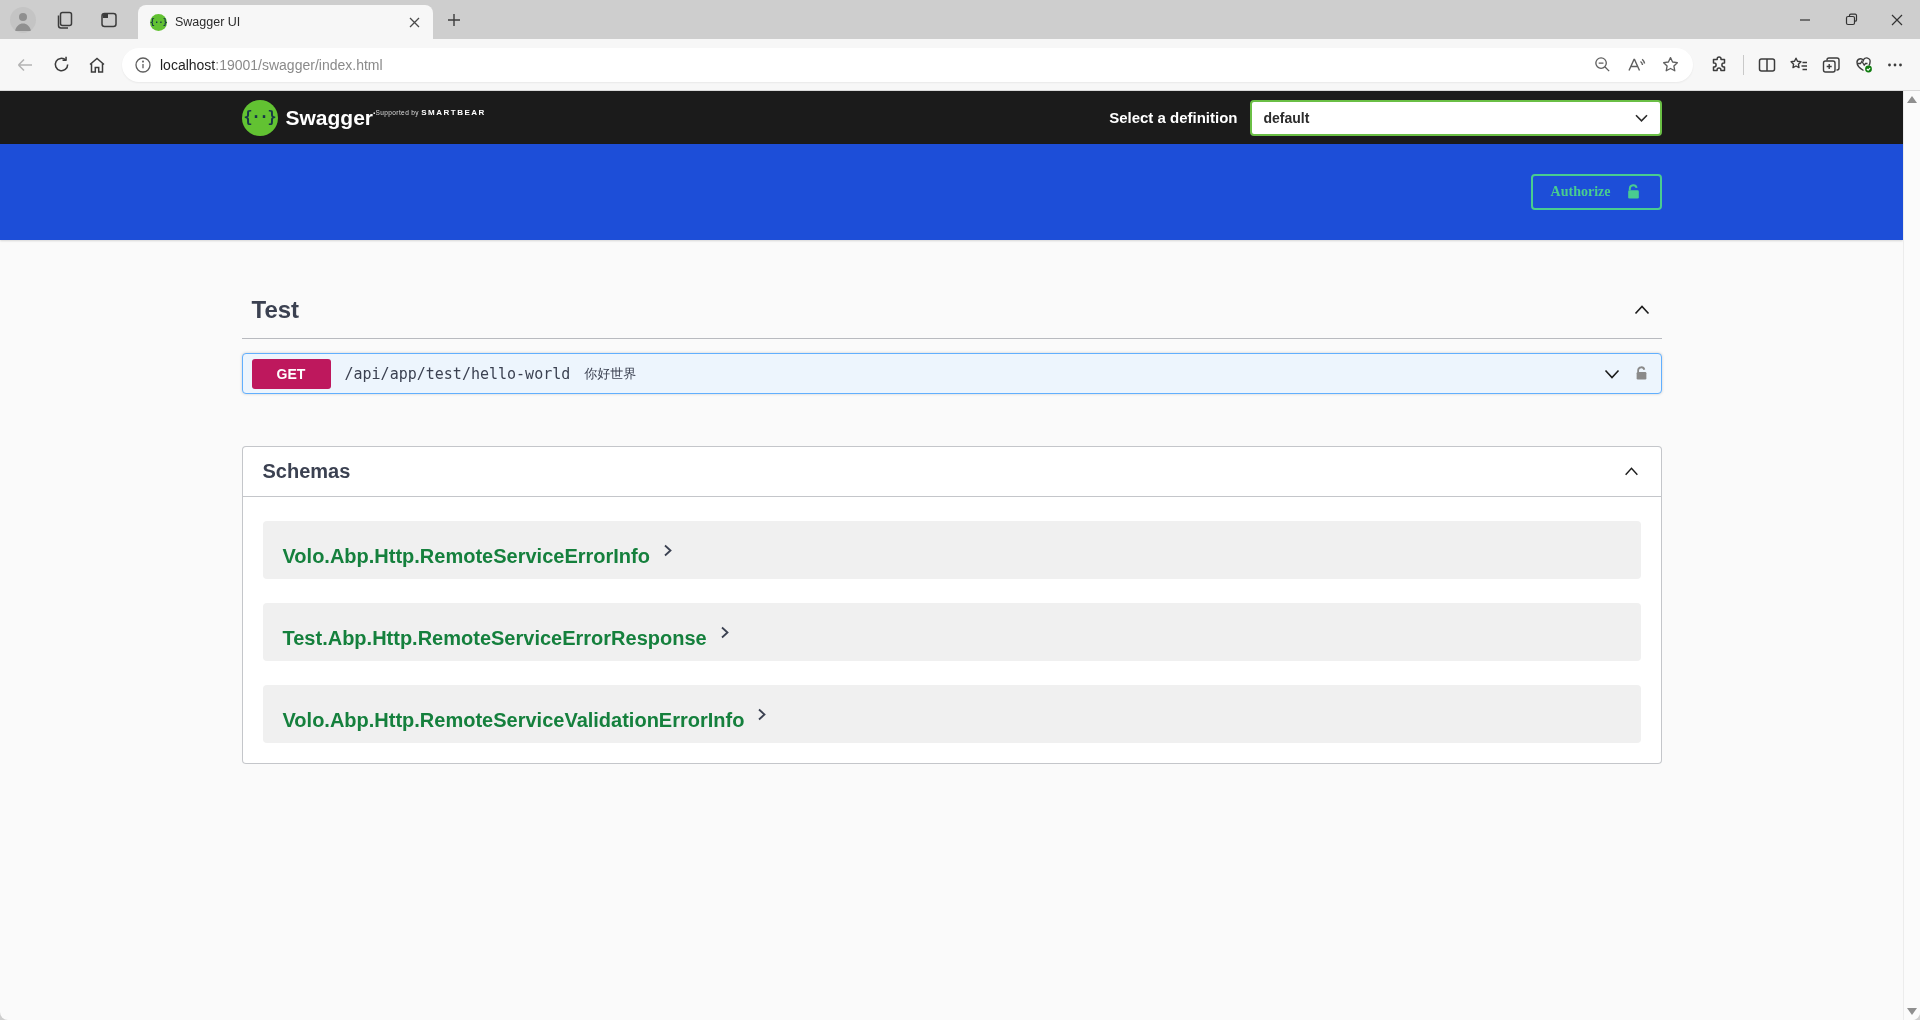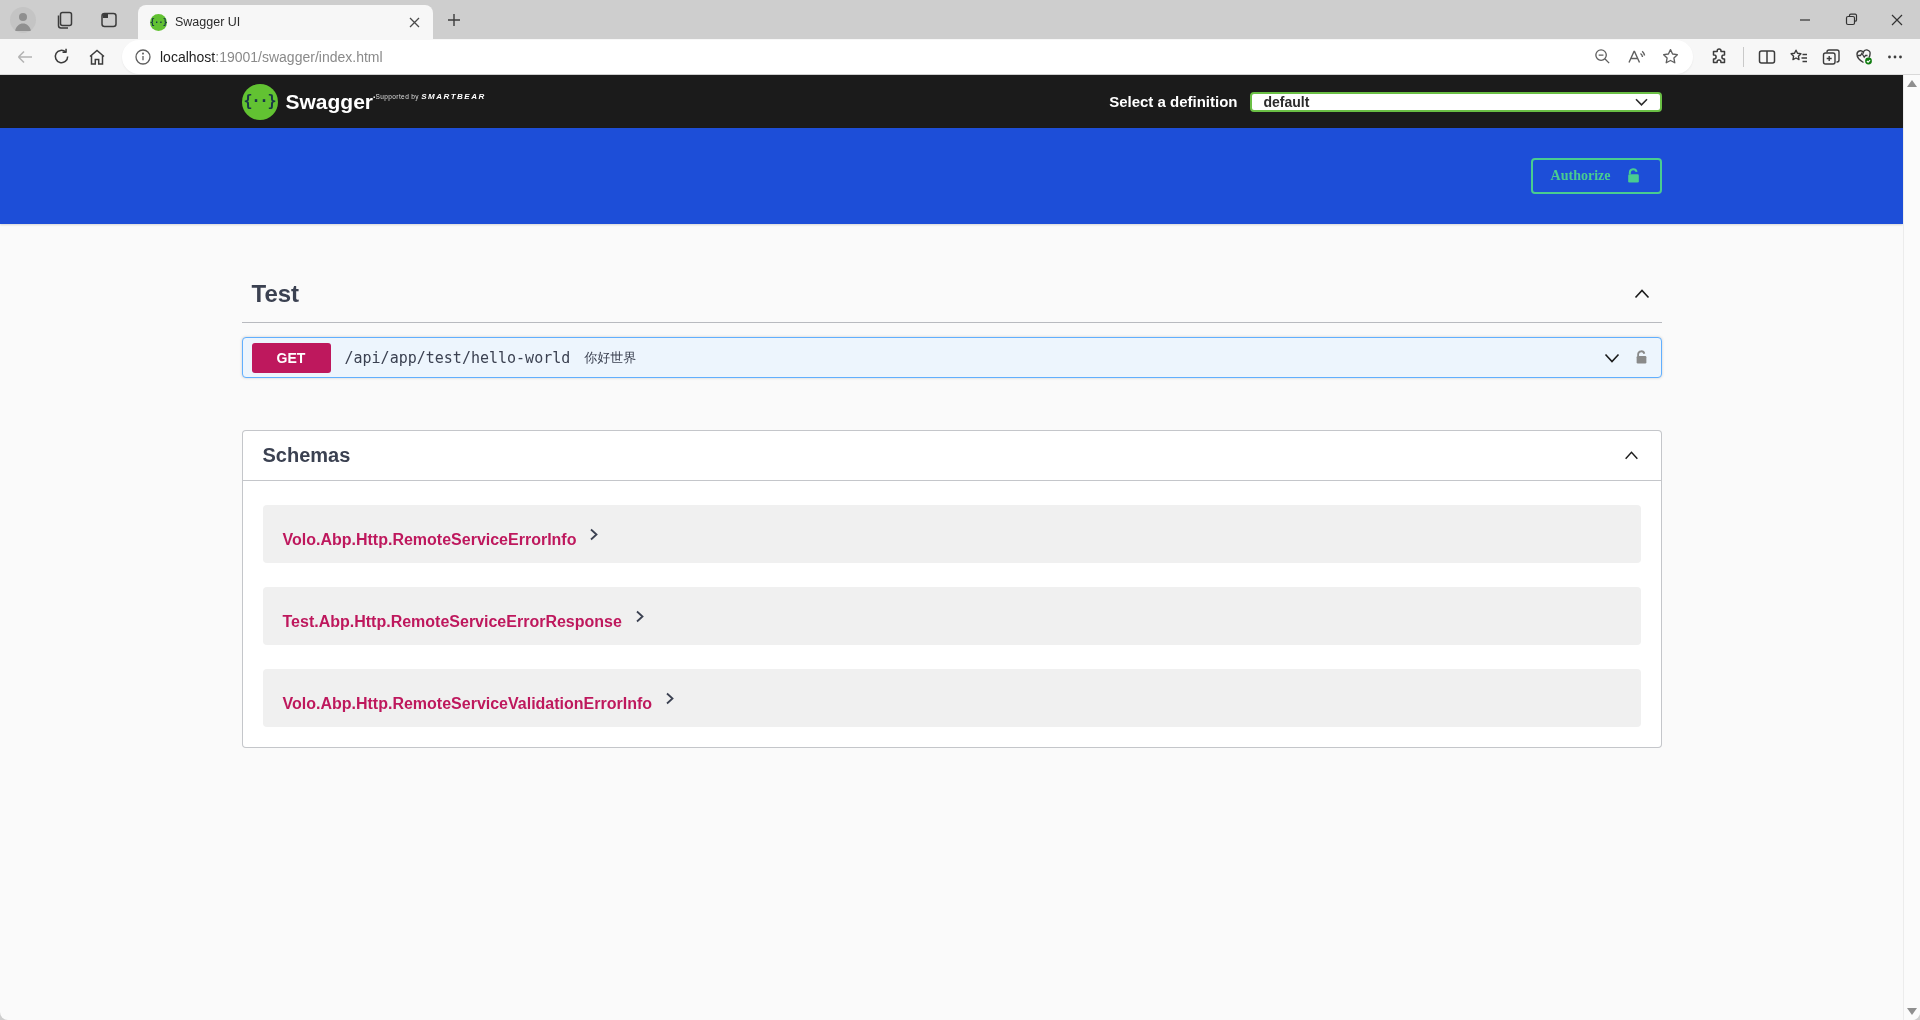--- a/index.html
+++ b/index.html
@@ -23,21 +23,21 @@
   }
   .tab-title { flex:1; font-size:12.5px; color:#2b2b2b; white-space:nowrap; overflow:hidden; }
   .favicon { width:17px; height:17px; border-radius:50%; background:#62c232; display:flex; align-items:center; justify-content:center; flex:0 0 auto; }
   .favicon span { font-size:8px; font-weight:bold; color:#173647; letter-spacing:-0.5px; font-family:"DejaVu Sans Mono", monospace; }
   .tab-close { width:22px; height:22px; display:flex; align-items:center; justify-content:center; border-radius:4px; cursor:pointer; }
   .newtab { width:30px; height:30px; margin-left:6px; display:flex; align-items:center; justify-content:center; border-radius:6px; cursor:pointer; }
   .win-controls { position:absolute; right:0; top:0; height:39px; display:flex; }
   .win-btn { width:46px; height:39px; display:flex; align-items:center; justify-content:center; cursor:pointer; }
 
   
-  .toolbar { height:36px; background:#f7f7f7; border-bottom:1px solid #d9d9d9; display:flex; align-items:center; padding:12px 10px; gap:4px; flex:0 0 auto; }
+  .toolbar { height:52px; background:#f7f7f7; border-bottom:1px solid #d9d9d9; display:flex; align-items:center; padding:12px 10px; gap:4px; flex:0 0 auto; }
   .nav-group { display:flex; align-items:center; gap:6px; margin-right:6px; }
   .addressbar {
     flex:1; height:34px; background:#ffffff; border-radius:17px; display:flex; align-items:center;
     padding:0 8px 0 12px; gap:8px; box-shadow:0 1px 2px rgba(0,0,0,.06);
   }
   .url-text { flex:1; font-size:14px; color:#1f1f1f; white-space:nowrap; overflow:hidden; }
   .url-text .muted { color:#8a8a8a; }
   .addr-icons { display:flex; align-items:center; gap:4px; }
   .tool-right { display:flex; align-items:center; gap:2px; margin-left:8px; }
   .vdivider { width:1px; height:20px; background:#c9c9c9; margin:0 6px; }
@@ -54,25 +54,25 @@
   
   .sw-topbar { background:#1b1b1b; height:53px; display:flex; align-items:center; }
   .sw-topbar .wrapper { width:100%; display:flex; align-items:center; justify-content:space-between; }
   .sw-logo { display:flex; align-items:center; gap:8px; cursor:pointer; }
   .sw-logo-circle { width:36px; height:36px; border-radius:50%; background:#62c232; display:flex; align-items:center; justify-content:center; }
   .sw-logo-circle span { color:#173647; font-weight:bold; font-size:15px; font-family:"DejaVu Sans Mono", monospace; letter-spacing:-1px; margin-top:-2px; }
   .sw-logo-textcol { display:flex; flex-direction:row; line-height:1; }
   .sw-logo-name { color:#ffffff; font-size:21px; font-weight:bold; }
   .sw-logo-name i { font-style:normal; font-size:9px; vertical-align:top; }
   .sw-logo-sub { margin-top:2px; color:#dfdfdf; font-size:6.5px; letter-spacing:.4px; }
-  .sw-logo-sub b { font-size:8px; letter-spacing:1.5px; color:#ffffff;font-style:italic; }
+  .sw-logo-sub b { font-size:8px; letter-spacing:1.5px; color:#ffffff; }
   .sw-def-group { display:flex; align-items:center; gap:12px; }
   .sw-def-label { color:#ffffff; font-size:15px; font-weight:bold; }
   .sw-select {
-    width:412px; height:20px; background:#ffffff; border:2px solid #6abf45; border-radius:4px;
+    width:412px; height:36px; background:#ffffff; border:2px solid #6abf45; border-radius:4px;
     display:flex; align-items:center; justify-content:space-between; padding:0 12px; cursor:pointer;
   }
   .sw-select-value { font-size:14px; font-weight:bold; color:#2b2b2b; }
 
   
   .sw-info { background:#fafafa; padding:56px 0 40px 0; }
   .sw-title-row { display:flex; align-items:flex-start; gap:10px; }
   .sw-title { font-size:36px; font-weight:bold; color:#3b4151; line-height:1; letter-spacing:-0.5px; }
   .badges { display:flex; gap:8px; margin-top:4px; margin-left:4px; }
   .badge { font-size:12px; font-weight:bold; color:#ffffff; padding:3px 9px; border-radius:20px; }
@@ -109,21 +109,21 @@
   
   .models-card { margin-top:52px; background:#ffffff; border:1px solid rgba(59,65,81,.3); border-radius:4px; }
   .models-header { display:flex; align-items:center; justify-content:space-between; padding:13px 22px 13px 20px; border-bottom:1px solid rgba(59,65,81,.3); cursor:pointer; }
   .models-header h4 { font-size:20px; color:#3b4151; font-weight:bold; }
   .models-body { padding:24px 20px 20px 20px; }
   .model-row {
     background:#f0f0f0; border-radius:4px; height:58px; display:flex; align-items:center; gap:14px;
     padding:0 20px; margin-bottom:24px; cursor:pointer;
   }
   .model-row:last-child { margin-bottom:0; }
-  .model-name { font-size:16px; font-weight:bold; color:#be185d;margin-top:12px; }
+  .model-name { font-size:20px; font-weight:bold; color:#15803d;margin-top:12px; }
 
   svg { display:block; }
 </style>
 </head>
 <body>
 
 <div class="window">
 
   <div class="tabbar">
     <div class="left-icons">

